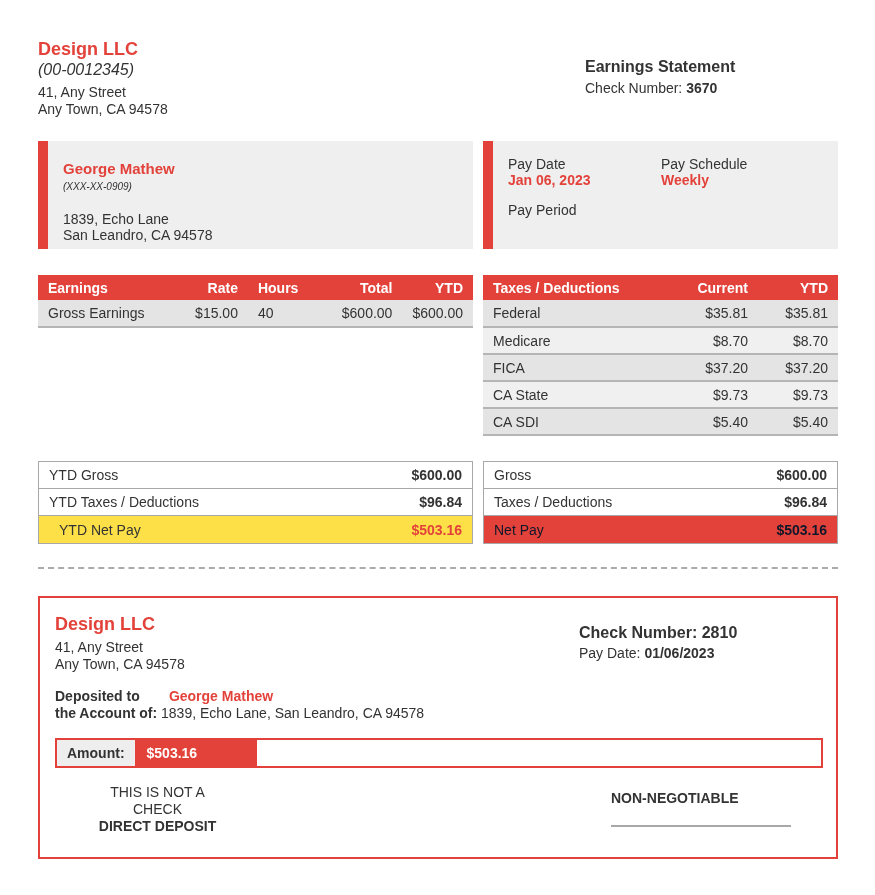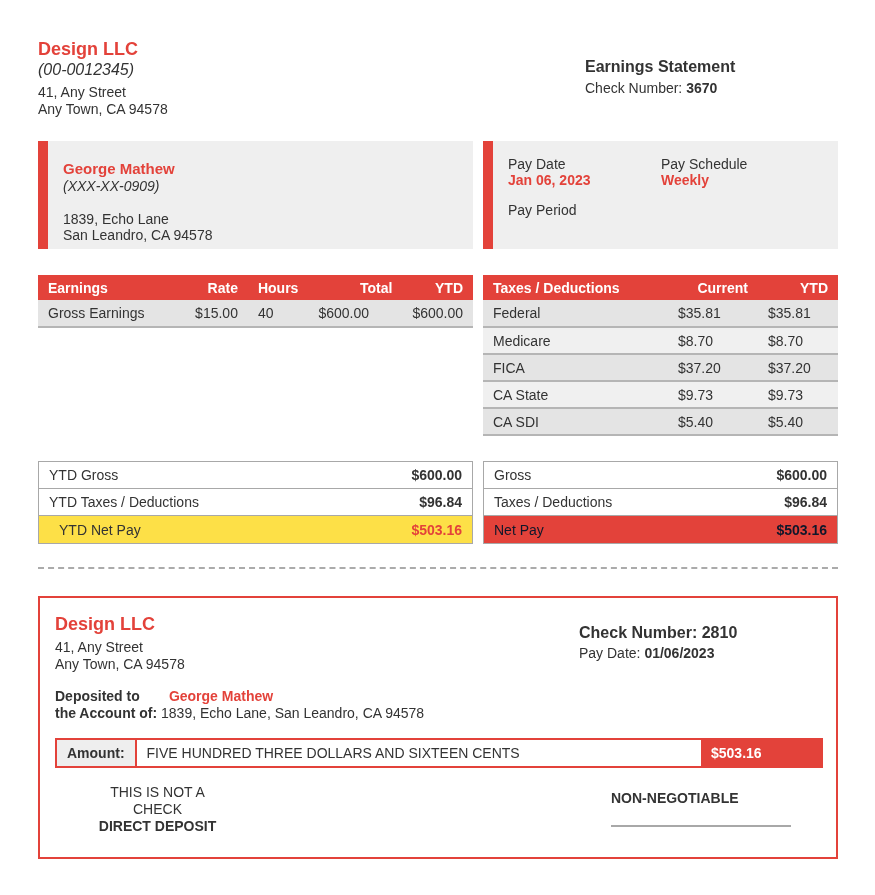--- a/index.html
+++ b/index.html
@@ -15,33 +15,33 @@
 
   .statement { left: 585px; top: 57px; }
   .statement .title { font-size: 16px; font-weight: bold; line-height: 20px; }
   .statement .check { font-size: 14px; line-height: 17px; margin-top: 3px; }
   .statement .check b { font-weight: bold; }
 
   
   .infobox { background: #efefef; border-left: 10px solid #e3423a; top: 141px; height: 108px; }
   .emp { left: 38px; width: 435px; padding: 19px 0 0 15px; }
   .emp .name { font-size: 15px; font-weight: bold; color: #e3423a; line-height: 18px; }
-  .emp .ssn { font-size: 14px; font-style: italic; line-height: 17px; }
+  .emp .ssn { font-size: 10px; font-style: italic; line-height: 17px; }
   .emp .addr { font-size: 14px; line-height: 16px; margin-top: 16px; }
 
   .pay { left: 483px; width: 355px; padding: 15px 0 0 15px; }
   .pay .grid { display: grid; grid-template-columns: 153px 160px; row-gap: 14px; }
   .pay .lbl { font-size: 14px; line-height: 16px; }
   .pay .val { font-size: 14px; font-weight: bold; color: #e3423a; line-height: 16px; }
 
   
   table { border-collapse: collapse; font-size: 14px; }
   th { background: #e3423a; color: #ffffff; font-weight: bold; height: 25px; padding: 0 10px; text-align: right; }
   th.l, td.l { text-align: left; }
-  td { height: 27px; padding: 0 10px; text-align: left; border-bottom: 2px solid #b5b5b5; }
+  td { height: 27px; padding: 0 10px; text-align: right; border-bottom: 2px solid #b5b5b5; }
   tr.a td { background: #e4e4e4; }
   tr.b td { background: #f0f0f0; }
 
   .earn { left: 38px; top: 275px; width: 435px; }
   .tax { left: 483px; top: 275px; width: 355px; }
 
   .sum { border: 1px solid #a8a8a8; top: 461px; }
   .sum .row { display: flex; justify-content: space-between; align-items: center; height: 27px; padding: 0 10px; border-bottom: 1px solid #a8a8a8; font-size: 14px; }
   .sum .row:last-child { border-bottom: none; }
   .sum .row b { font-weight: bold; }
@@ -234,21 +234,20 @@
       <span class="nm">George Mathew</span>
     </div>
     <div>
       <span style="font-weight:bold;">the Account of:</span>
       <span>1839, Echo Lane, San Leandro, CA 94578</span>
     </div>
   </div>
 
   <div class="abs amount">
     <div class="lbl">Amount:</div>
-    <div class="words">FIVE HUNDRED THREE DOLLARS AND SIXTEEN CENTS</div>
     <div class="fig">$503.16</div>
   </div>
 
   <div class="abs notcheck">
     <span>THIS IS NOT A CHECK</span>
     <b>DIRECT DEPOSIT</b>
   </div>
 
   <div class="abs nonneg">NON-NEGOTIABLE</div>
 </div>

